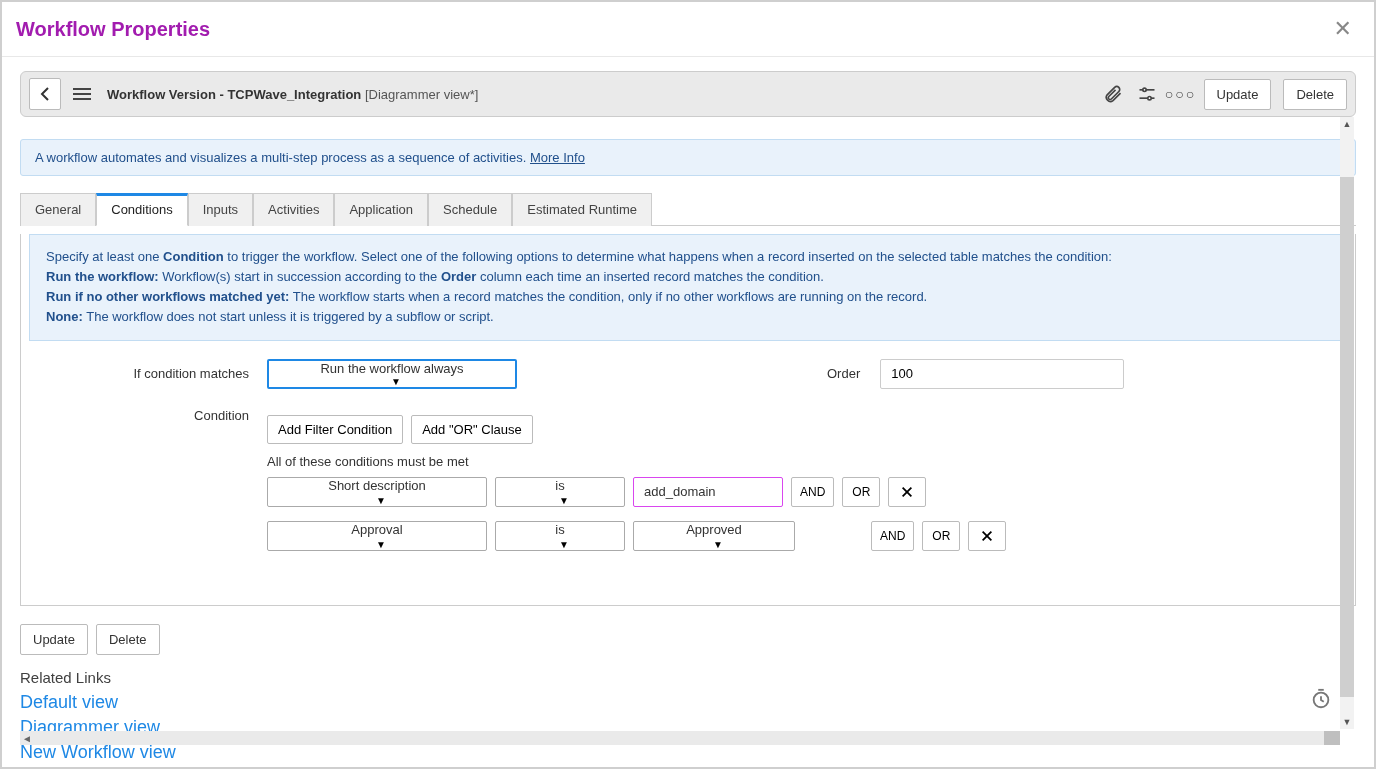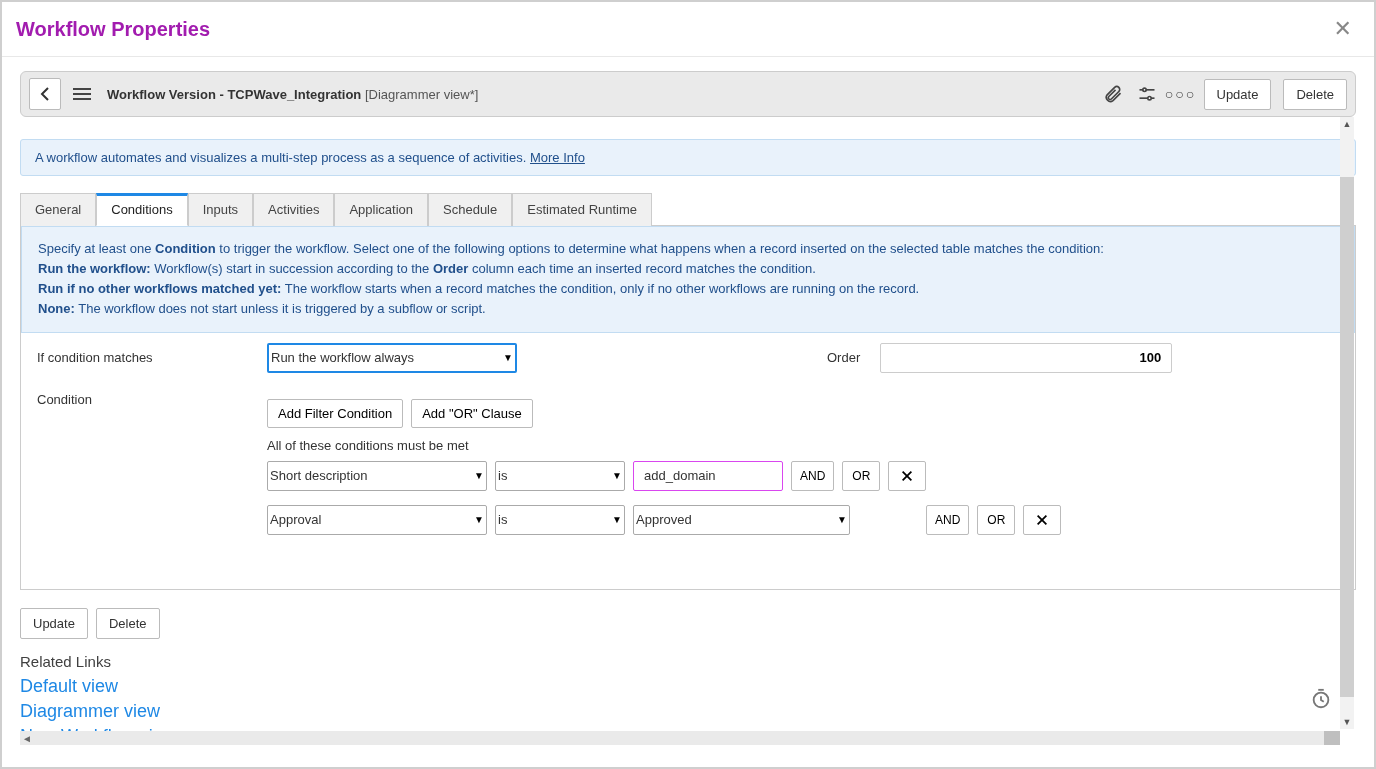--- a/index.html
+++ b/index.html
@@ -163,72 +163,73 @@
       border-top: none;
       margin-bottom: 18px;
     }
     .cond-notice {
       background: #e9f2fb;
       padding: 12px 16px;
       color: #21508c;
       font-size: 13px;
       line-height: 1.55;
       border: 1px solid #c2dcf2;
+      margin: 8px;
     }
     .cond-notice .b { font-weight: 600; }
     
     .form-area {
       padding: 10px 16px 28px 16px;
     }
     .form-row {
       display: flex;
       align-items: flex-start;
       margin-bottom: 12px;
     }
     .label-col {
       width: 230px;
-      text-align: left;
+      text-align: right;
       padding-right: 18px;
       padding-top: 7px;
       font-size: 13px;
       color: #333;
     }
     .field-col {
       flex: 1;
     }
     .select-box {
       display: inline-flex;
       align-items: center;
       justify-content: space-between;
       border: 1px solid #aaa;
       background: #fff;
       height: 30px;
-      padding: 0 2px;
-      font-size: 13px;
-      cursor: pointer;
-      border-radius: 2px;
+      padding: 0 10px;
+      font-size: 13px;
+      cursor: pointer;
+      border-radius: 2px;
+      flex-direction: column;
     }
     .select-box.focus {
       border: 2px solid #1e88e5;
     }
     .caret { font-size: 10px; margin-left: 8px; color: #000; }
     .w-250 { width: 250px; }
     .w-220 { width: 220px; }
     .w-130 { width: 130px; }
-    .w-185 { width: 217px; }
+    .w-185 { width: 162px; }
     .w-150 { width: 150px; }
     .text-input {
       border: 1px solid #ccc;
       height: 30px;
       padding: 0 10px;
       font-size: 13px;
-      width: 292px;
-      border-radius: 2px;
-      text-align: right;
-      font-weight: bold;
+      width: 244px;
+      border-radius: 2px;
+      text-align: left;
     }
     .order-group {
       display: flex;
       align-items: center;
       gap: 20px;
       margin-left: 310px;
     }
     .btn-sm {
       border: 1px solid #bbb;
       background: #fff;

